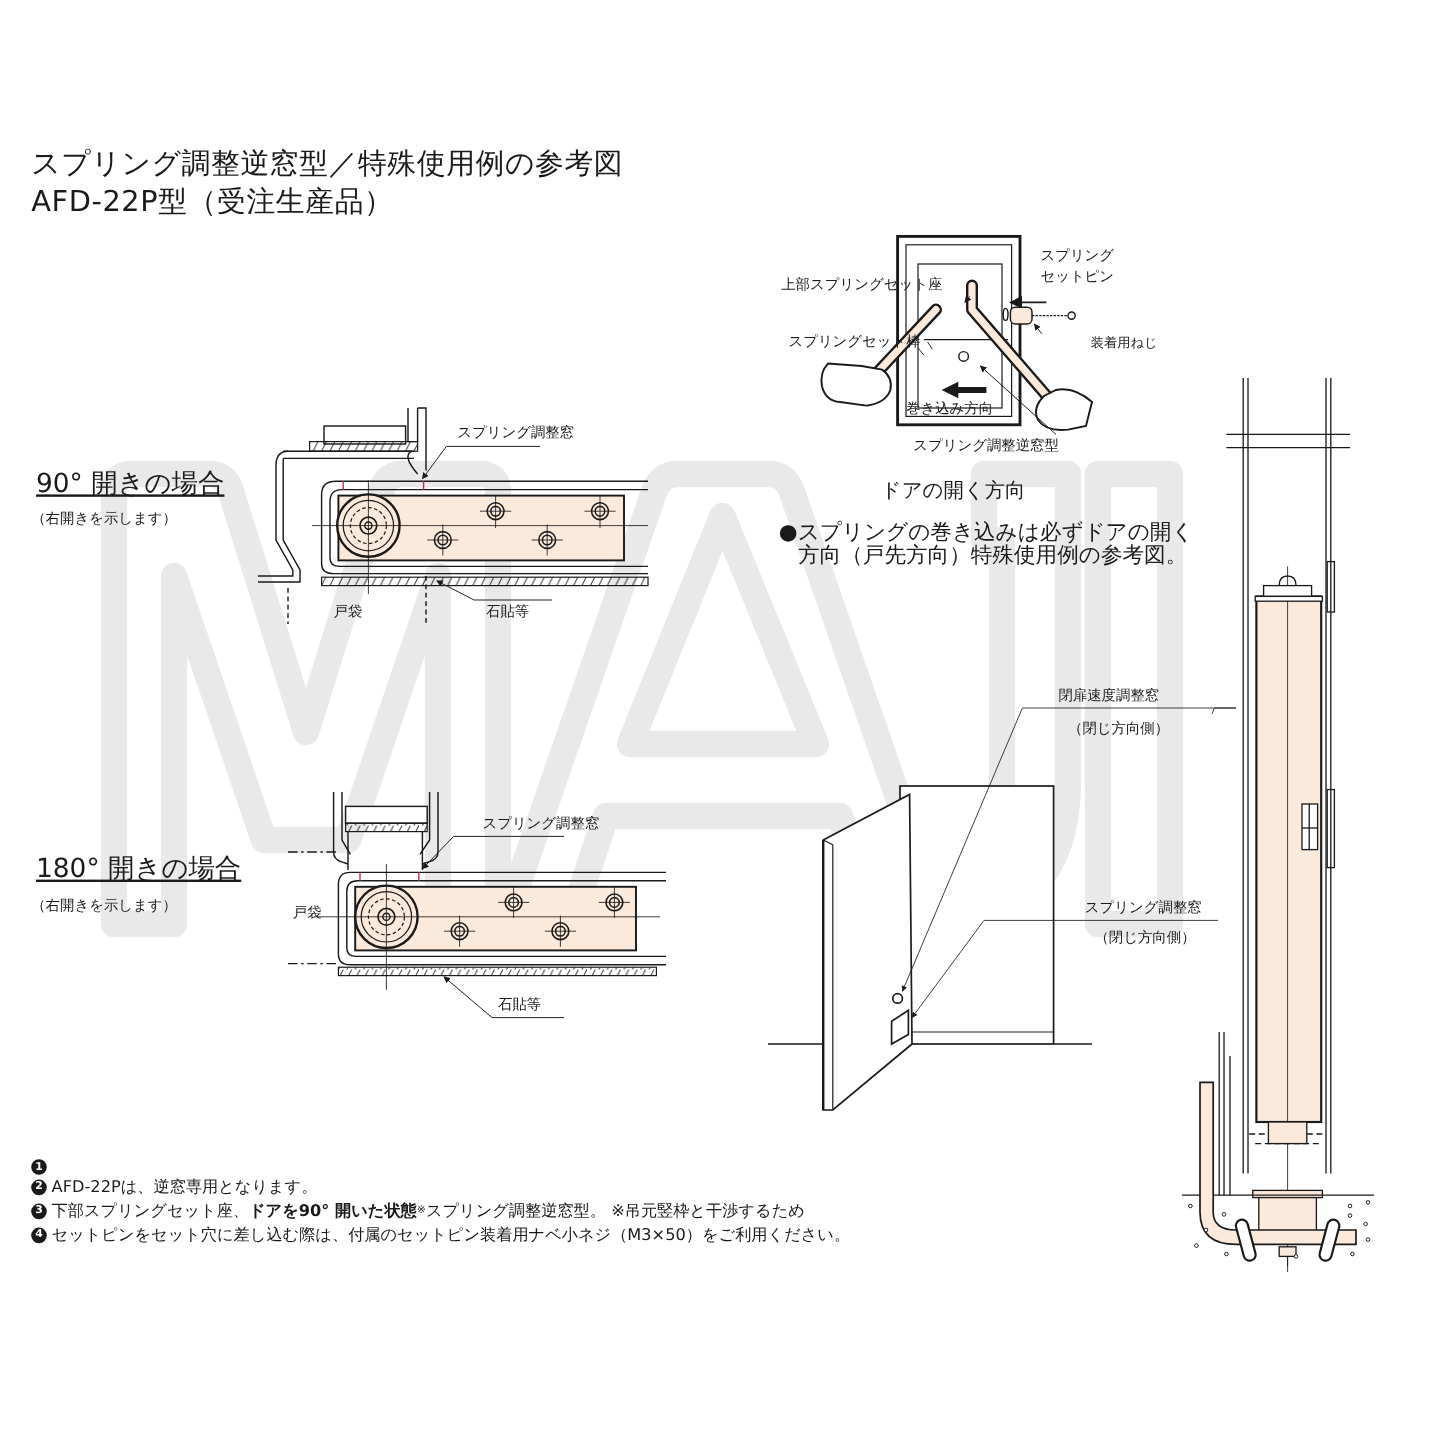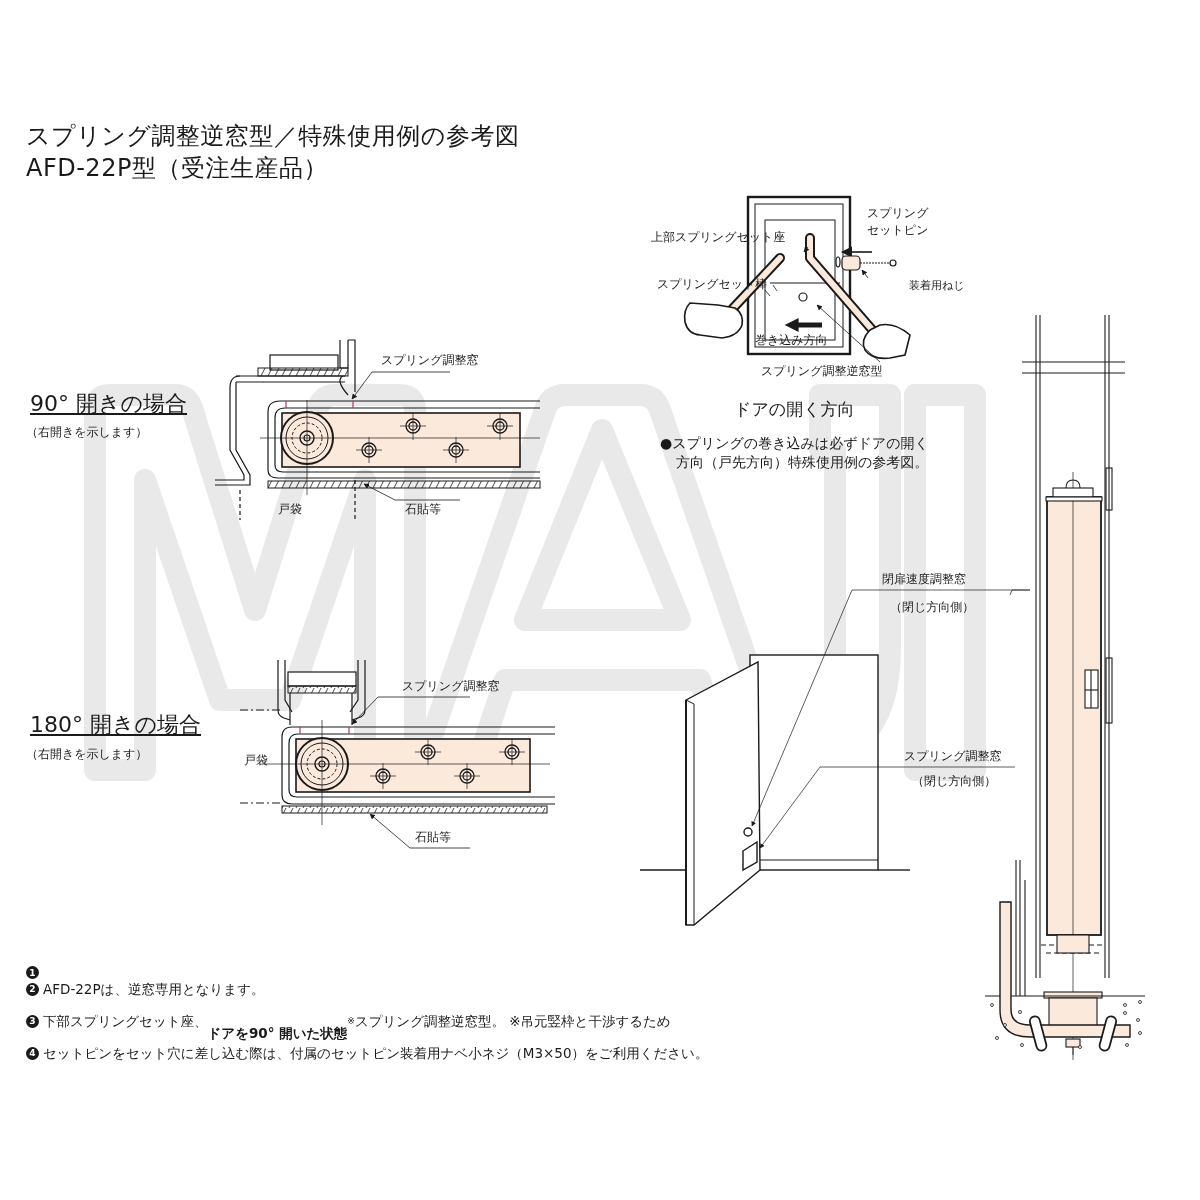--- a/index.html
+++ b/index.html
@@ -7,26 +7,26 @@
          font-family: "DejaVu Sans", "Liberation Sans", sans-serif; color: #1a1a1a; }
   #watermark { position: absolute; left: 0; top: 0; width: 1200px; height: 1200px; z-index: 0; pointer-events: none; }
   #drawing { position: absolute; left: 0; top: 0; width: 1200px; height: 1200px; z-index: 1; }
   .txt { position: absolute; z-index: 2; white-space: nowrap; }
   .title { font-weight: normal; font-size: 24px; letter-spacing: 0.5px; line-height: 30px; }
   .case-title { font-size: 22px; line-height: 28px; text-decoration: underline; }
   .case-sub { font-size: 12px; line-height: 24px; }
   .label { font-size: 12px; line-height: 16px; }
   .label-sm { font-size: 11px; line-height: 14px; margin-left: 39px; }
   .heading2 { font-size: 17px; line-height: 22px; }
-  .note { font-size: 14px; line-height: 19px; margin-left: 11px; }
+  .note { font-size: 18px; line-height: 19px; }
   .notes-list { position: absolute; left: 26px; top: 966px; z-index: 2; }
   .notes-list .row { font-size: 13.5px; line-height: 20px; white-space: nowrap; display: flex; align-items: center; }
   .num-badge { display: inline-flex; width: 13px; height: 13px; border-radius: 50%; background: #1a1a1a; color: #fff;
                font-size: 9px; font-weight: bold; align-items: center; justify-content: center; margin-right: 4px; }
-  .bold { font-weight: bold; margin-top: 24px; }
+  .bold { font-weight: bold; }
   .sup { font-size: 9px; vertical-align: super; }
 </style>
 </head>
 <body>
 
 <svg id="watermark" viewBox="0 0 1200 1200">
   <g fill="none" stroke="#e9e9e9" stroke-width="22" stroke-linejoin="round">
 
     <path d="M95,770 L95,410 Q95,395 110,395 L175,395 Q188,395 192,408 L255,610 L318,408 Q322,395 335,395 L400,395 Q415,395 415,410 L415,770 L365,770 L365,480 L290,700 L220,700 L145,480 L145,770 Z"></path>
 

